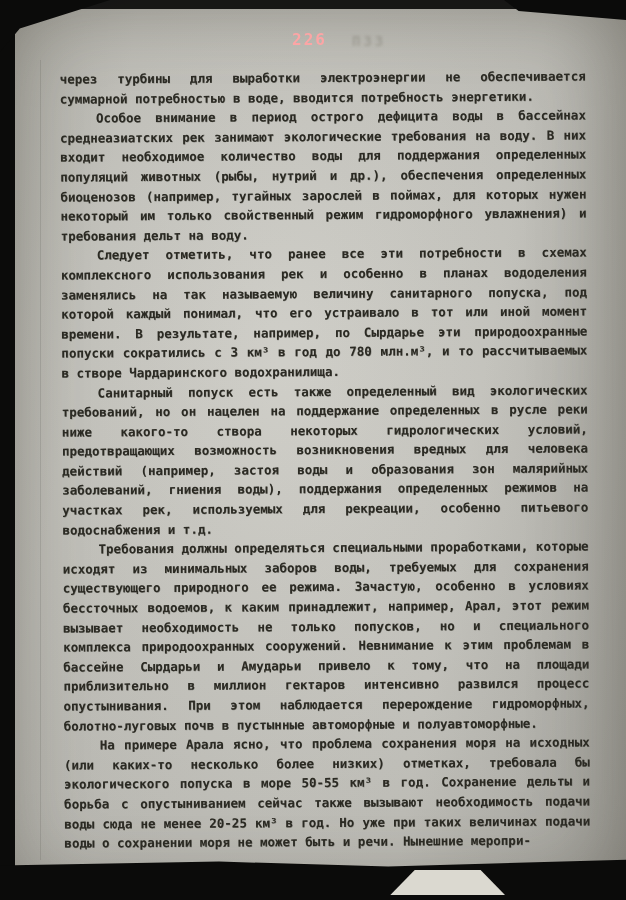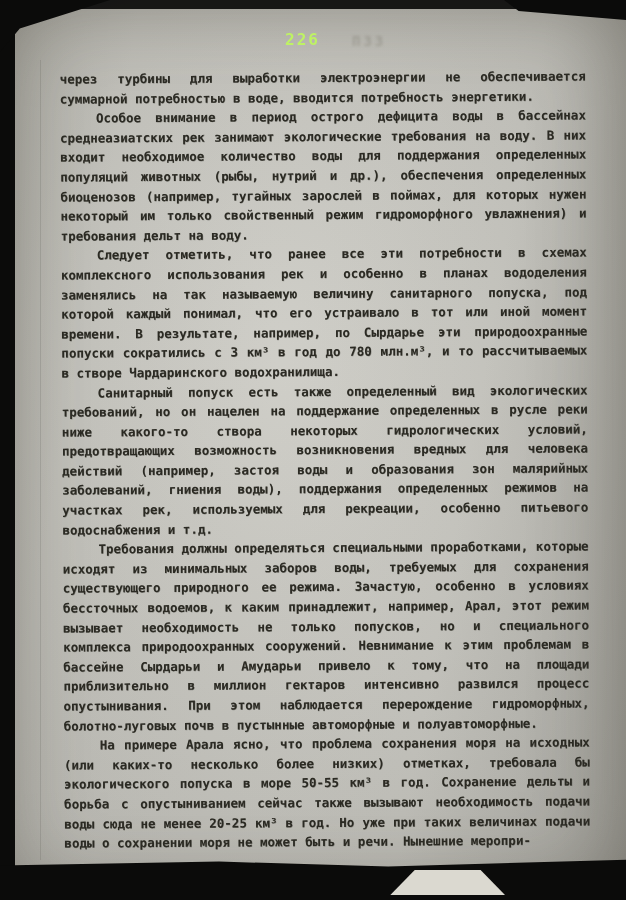--- a/index.html
+++ b/index.html
@@ -12,22 +12,22 @@
   }
   .paper{
     position:absolute;inset:0;
     background:
       radial-gradient(ellipse at 45% 40%, rgba(255,255,255,0.10), rgba(0,0,0,0.12)),
       linear-gradient(100deg,#b9b8b0 0%, #c9c8c1 18%, #cbcac3 70%, #b5b4ad 100%);
     background-color:#c7c6bf;
     box-shadow:inset 0 0 90px rgba(55,52,40,0.45);
   }
   .page-number{
-    position:absolute;top:30px;left:285px;
-    font-size:16px;font-weight:bold;color:#bef264;
+    position:absolute;top:30px;left:292px;
+    font-size:16px;font-weight:bold;color:#fca5a5;
     letter-spacing:2px;
   }
   .smudge{
     position:absolute;top:33px;left:352px;
     font-size:14px;font-weight:bold;color:#8a887e;
     filter:blur(1.6px);opacity:.55;letter-spacing:3px;
   }
   .text-block{
     position:absolute;left:62px;right:38px;top:68px;bottom:48px;
     overflow:hidden;

